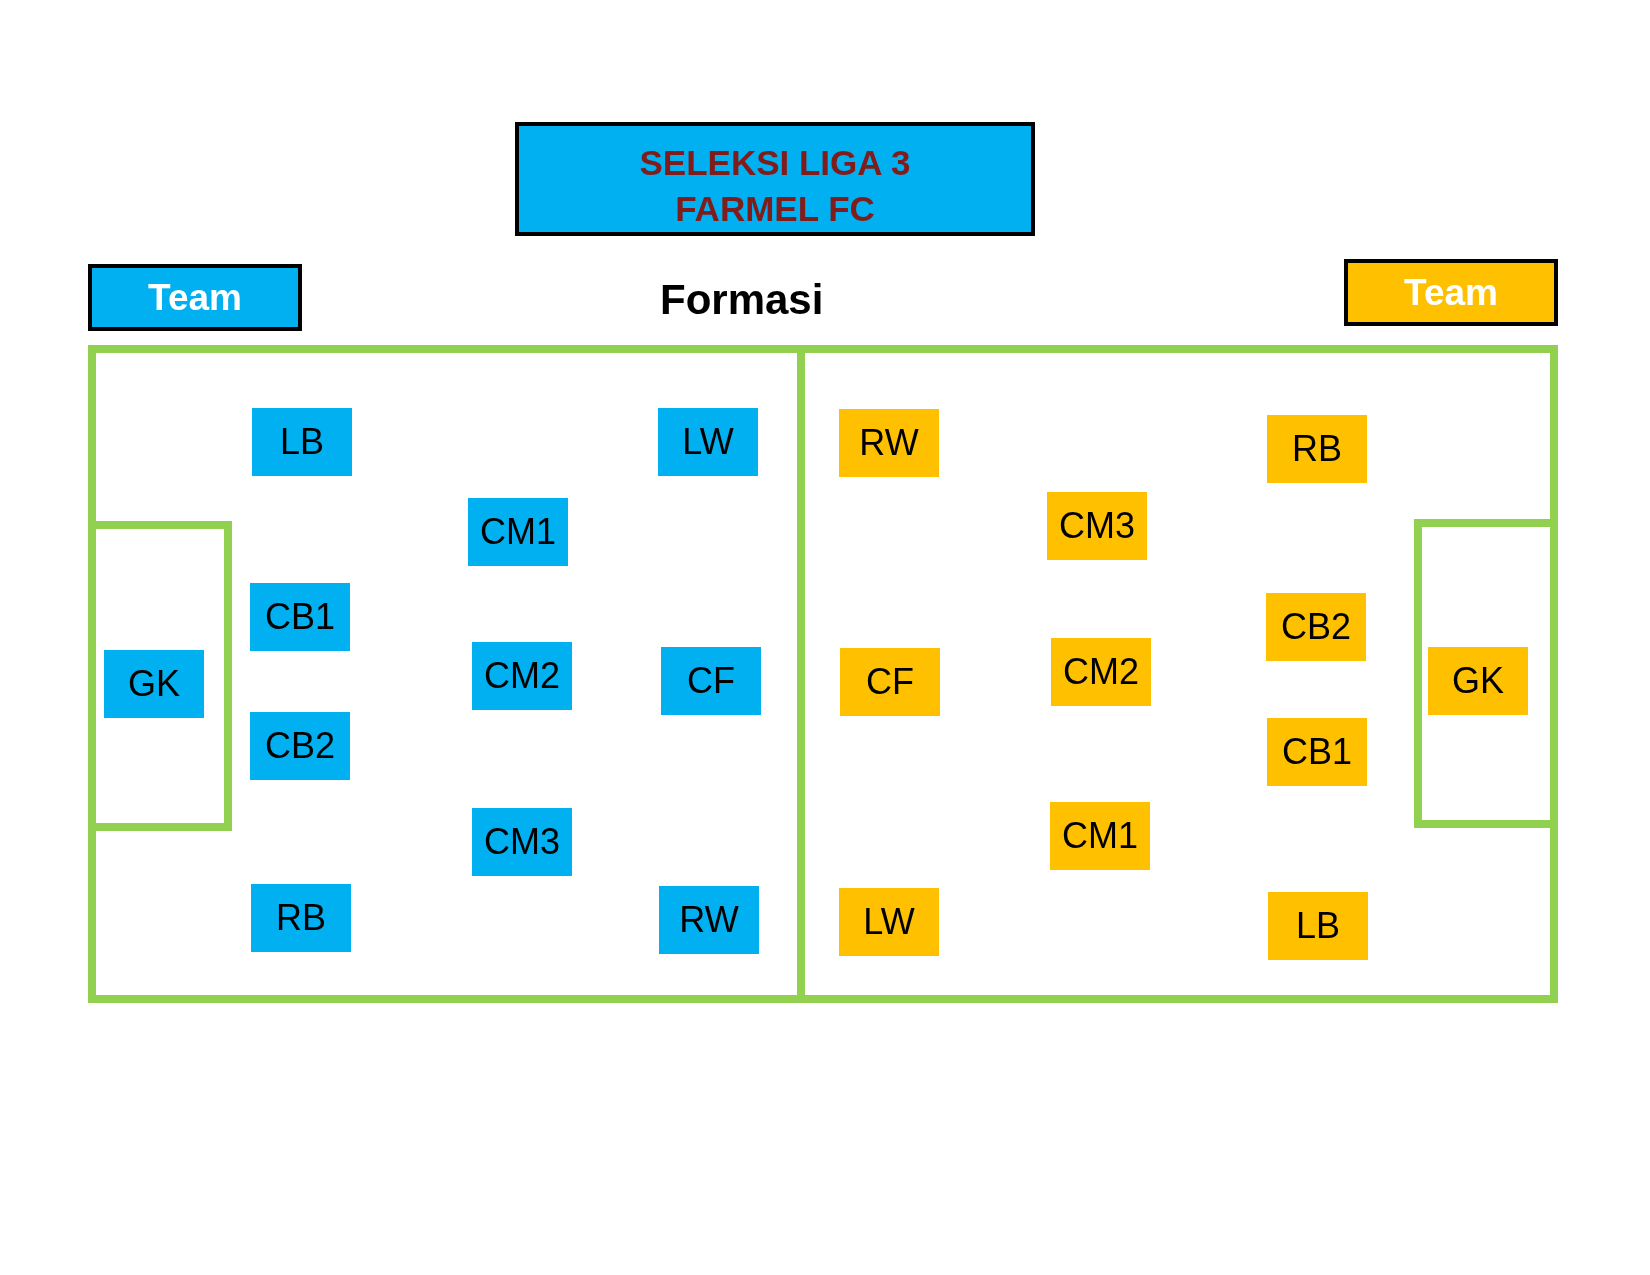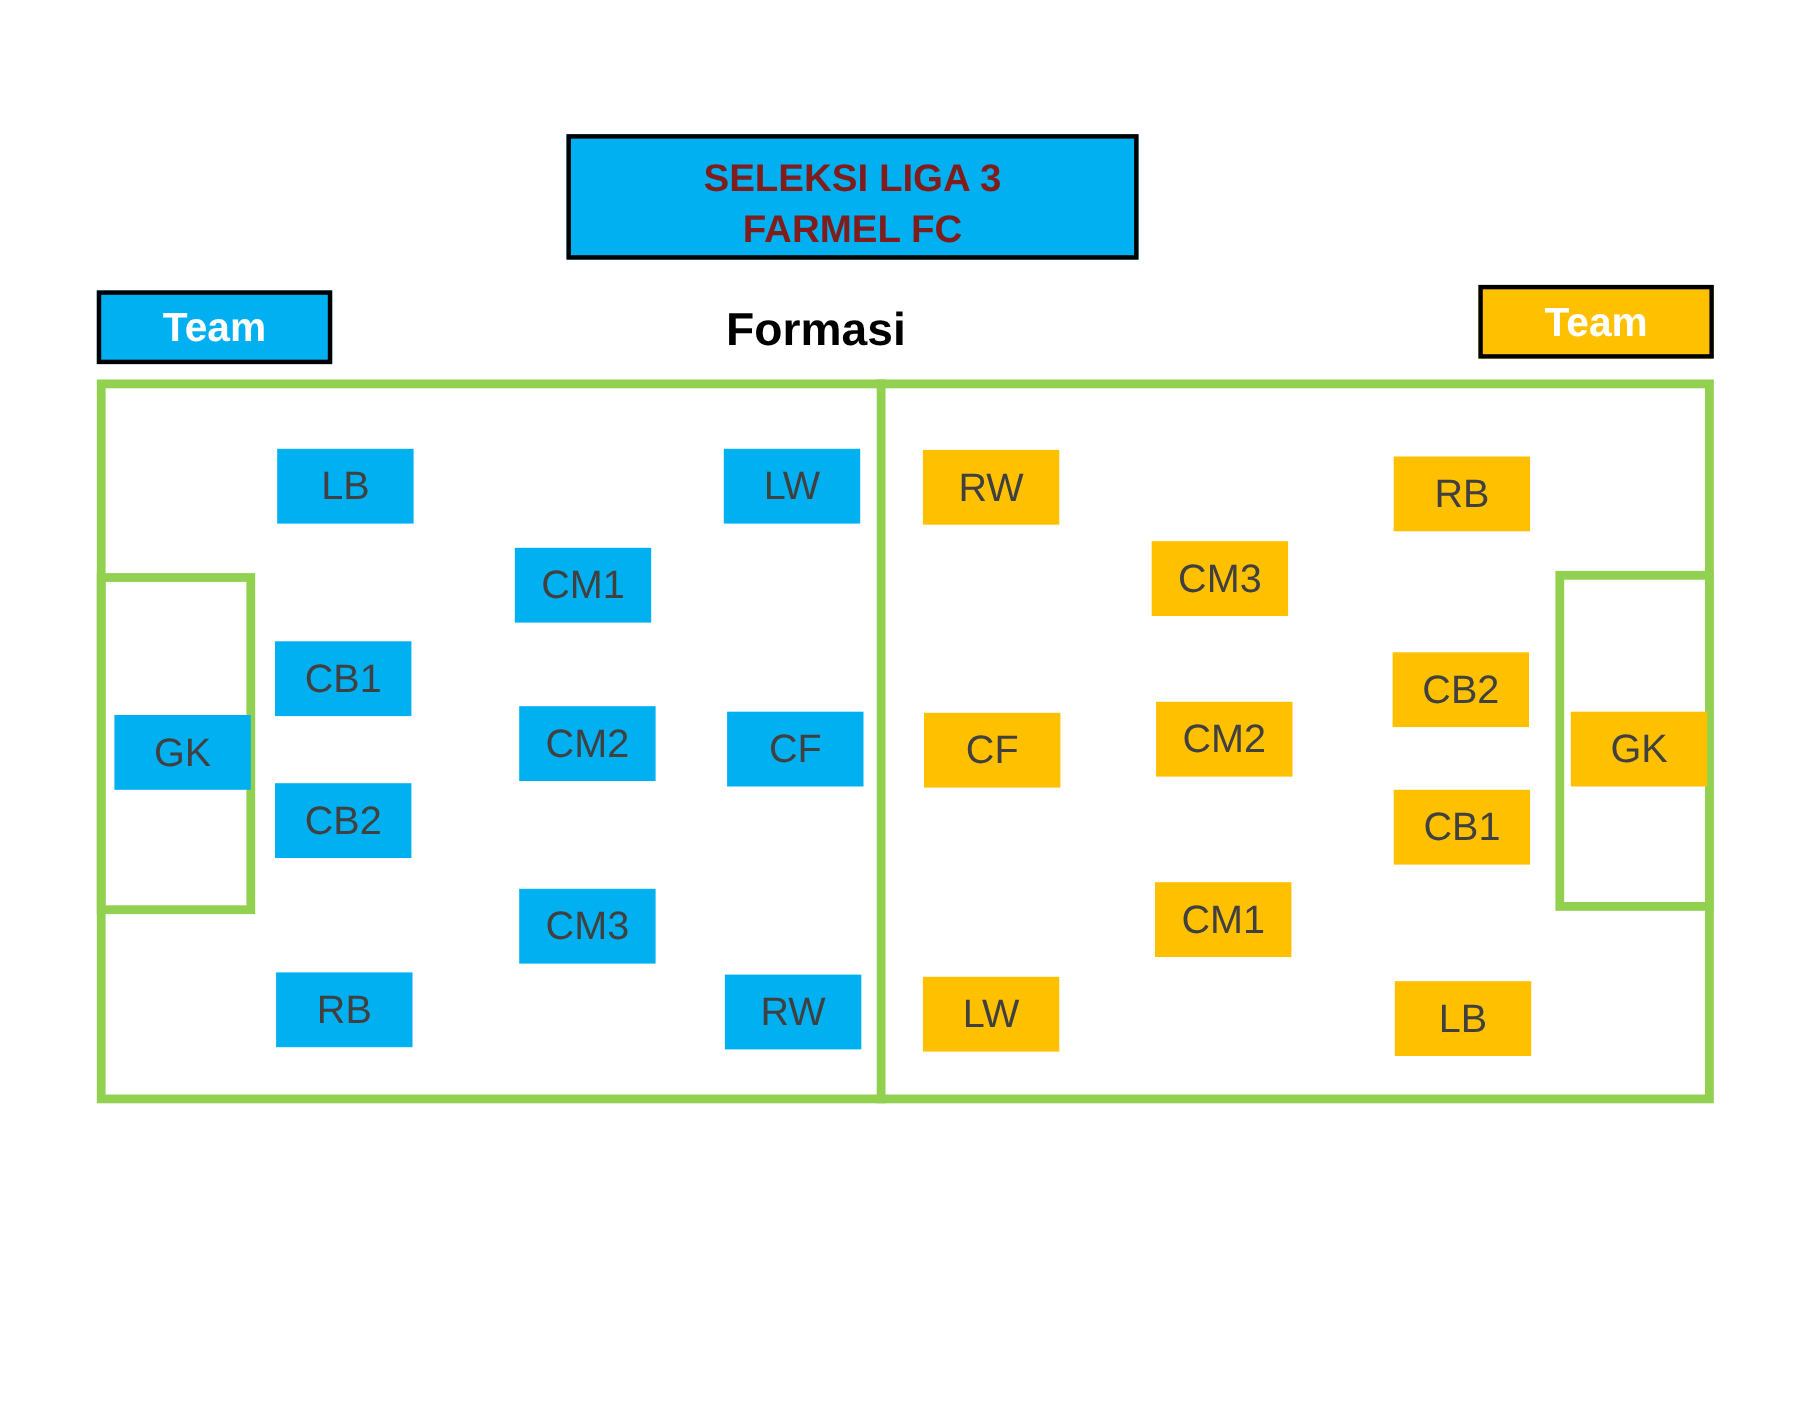--- a/index.html
+++ b/index.html
@@ -43,23 +43,23 @@
     background: #92D050;
   }
   .goal-area {
     position: absolute; border: 8px solid #92D050; box-sizing: border-box;
     background: transparent;
   }
   .goal-area.left  { left: 88px;   top: 521px; width: 144px; height: 310px; }
   .goal-area.right { left: 1414px; top: 519px; width: 144px; height: 309px; }
 
   .pos-box {
-    position: absolute; width: 124px; height: 68px;
+    position: absolute; width: 100px; height: 68px;
     display: flex; align-items: center; justify-content: center;
-    color: #404040; font-size: 36px; font-weight: 400;
+    color: #000000; font-size: 36px; font-weight: 400;
   }
 </style>
 </head>
 <body>
 
 <div class="canvas">
 
   <div class="title-box" id="title-box" style="background: rgb(0, 176, 240);">
     <span>SELEKSI LIGA 3</span>
     <span>FARMEL FC</span>

